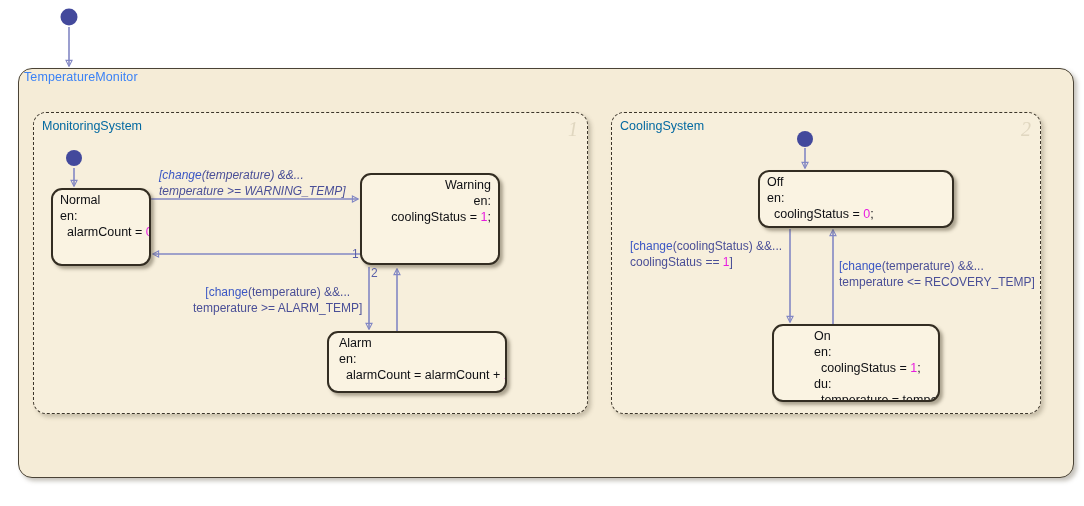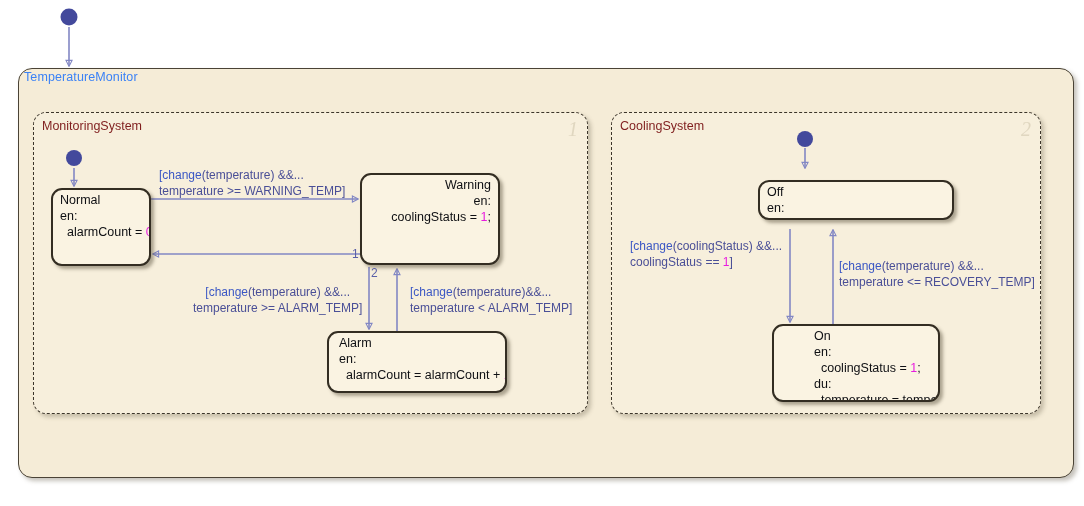--- a/index.html
+++ b/index.html
@@ -59,21 +59,21 @@
   }
   #subchart-cooling {
     left: 611px;
     top: 112px;
     width: 430px;
     height: 302px;
   }
   .subchart-label {
     position: absolute;
     font-size: 12.5px;
-    color: #7f1d1d;
+    color: #0369a1;
     white-space: nowrap;
   }
   #label-monitoring { left: 42px; top: 119px; }
   #label-cooling    { left: 620px; top: 119px; }
   .order-badge {
     position: absolute;
     font-size: 20px;
     color: #e0d7c0;
     font-family: "Liberation Serif", serif;
     font-style: italic;
@@ -103,21 +103,21 @@
     font-size: 12.5px;
     color: #0e0f13;
     line-height: 16px;
     white-space: pre;
   }
   .num { color: #e81cdf; }
 
   #state-normal  { left: 51px;  top: 188px; width: 100px; height: 78px; }
   #state-warning { left: 360px; top: 173px; width: 140px; height: 92px; text-align: right; }
   #state-alarm   { left: 327px; top: 331px; width: 180px; height: 62px; padding-left: 10px; }
-  #state-off     { left: 758px; top: 180px; width: 196px; height: 40px; }
+  #state-off     { left: 758px; top: 170px; width: 196px; height: 58px; }
   #state-on      { left: 772px; top: 324px; width: 168px; height: 78px; padding-left: 40px; }
 
   
   .tlabel {
     position: absolute;
     font-size: 12px;
     color: #4a4f97;
     line-height: 15.5px;
     white-space: pre;
   }
@@ -213,29 +213,27 @@
   </div>
 
   <div class="state" id="state-on">
     <div class="state-name">On</div>
     <div class="state-body"><span>en:</span>
 <span>  coolingStatus = </span><span class="num">1</span><span>;</span>
 <span>du:</span>
 <span>  temperature = temperature - </span><span class="num">0.5</span><span>;</span></div>
   </div>
 
-  <div class="tlabel" style="left:159px; top:168px;"><span class="kw">[change</span><span>(temperature) &amp;&amp;...</span>
+  <div class="tlabel" style="left:159px; top:168px;font-style:italic;"><span class="kw">[change</span><span>(temperature) &amp;&amp;...</span>
 <span>temperature &gt;= WARNING_TEMP]</span></div>
 
 
   <div class="tlabel" style="left:193px; top:285px;text-align:center;"><span class="kw">[change</span><span>(temperature) &amp;&amp;...</span>
 <span>temperature &gt;= ALARM_TEMP]</span></div>
 
-  <div class="tlabel" style="left:410px; top:285px;"><span class="kw">[change</span><span>(temperature)&amp;&amp;...</span>
-<span>temperature &lt; ALARM_TEMP]</span></div>
 
   <div class="tlabel" style="left:630px; top:239px;"><span class="kw">[change</span><span>(coolingStatus) &amp;&amp;...</span>
 <span>coolingStatus == </span><span class="lit">1</span><span>]</span></div>
 
   <div class="tlabel" style="left:839px; top:259px;"><span class="kw">[change</span><span>(temperature) &amp;&amp;...</span>
 <span>temperature &lt;= RECOVERY_TEMP]</span></div>
 
   <div class="order-num" style="left:352px; top:247px;">1</div>
   <div class="order-num" style="left:371px; top:266px;">2</div>
 

